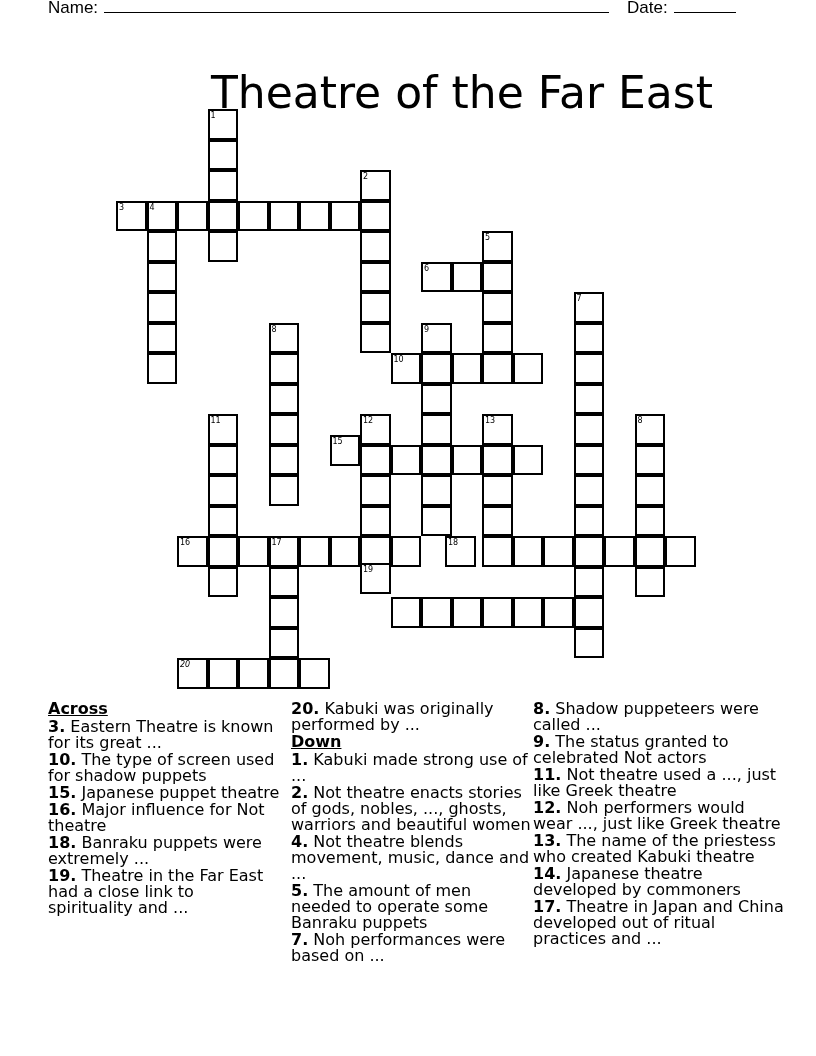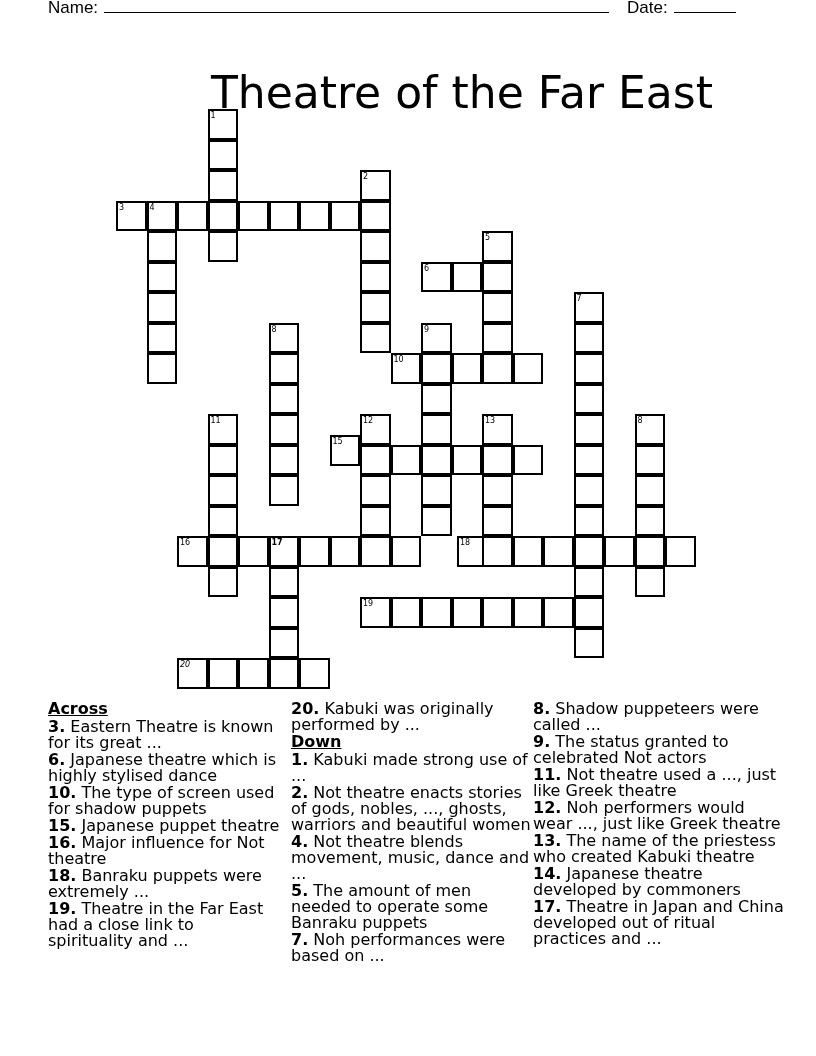--- a/index.html
+++ b/index.html
@@ -65,38 +65,38 @@
     <div class="cell" style="left: 391.5px; top: 445.5px;"></div>
     <div class="cell" style="left: 422px; top: 445.5px;"></div>
     <div class="cell" style="left: 452.5px; top: 445.5px;"></div>
     <div class="cell" style="left: 483px; top: 445.5px;"></div>
     <div class="cell" style="left: 513.5px; top: 445.5px;"></div>
     <div class="cell" style="left: 178px; top: 537px;">
       <span class="num">16</span>
     </div>
     <div class="cell" style="left: 208.5px; top: 537px;"></div>
     <div class="cell" style="left: 239px; top: 537px;"></div>
-    <div class="cell" style="left: 269.5px; top: 537px; font-weight: bold;">
+    <div class="cell" style="left: 269.5px; top: 537px;">
       <span class="num">17</span>
     </div>
     <div class="cell" style="left: 300px; top: 537px;"></div>
     <div class="cell" style="left: 330.5px; top: 537px;"></div>
     <div class="cell" style="left: 361px; top: 537px;"></div>
     <div class="cell" style="left: 391.5px; top: 537px;"></div>
-    <div class="cell" style="left: 458px; top: 537px;">
+    <div class="cell" style="left: 446px; top: 537px;">
       <span class="num">18</span>
     </div>
     <div class="cell" style="left: 483px; top: 537px;"></div>
     <div class="cell" style="left: 513.5px; top: 537px;"></div>
     <div class="cell" style="left: 544px; top: 537px;"></div>
     <div class="cell" style="left: 574.5px; top: 537px;"></div>
     <div class="cell" style="left: 605px; top: 537px;"></div>
     <div class="cell" style="left: 635.5px; top: 537px;"></div>
     <div class="cell" style="left: 666px; top: 537px;"></div>
-    <div class="cell" style="left: 361px; top: 598px;">
+    <div class="cell" style="left: 361px; top: 564px;">
       <span class="num">19</span>
     </div>
     <div class="cell" style="left: 391.5px; top: 598px;"></div>
     <div class="cell" style="left: 422px; top: 598px;"></div>
     <div class="cell" style="left: 452.5px; top: 598px;"></div>
     <div class="cell" style="left: 483px; top: 598px;"></div>
     <div class="cell" style="left: 513.5px; top: 598px;"></div>
     <div class="cell" style="left: 544px; top: 598px;"></div>
     <div class="cell" style="left: 574.5px; top: 598px;"></div>
     <div class="cell" style="left: 178px; top: 659px; font-style: italic;">
@@ -181,21 +181,20 @@
     <div class="cell" style="left: 635.5px; top: 506.5px;"></div>
     <div class="cell" style="left: 635.5px; top: 567.5px;"></div>
     <div class="cell" style="left: 269.5px; top: 567.5px;"></div>
     <div class="cell" style="left: 269.5px; top: 598px;"></div>
     <div class="cell" style="left: 269.5px; top: 628.5px;"></div>
   </div>
 
 <div class="clues col1">
   <div class="sec-h">Across</div>
   <div class="clue"><b>3.</b> <span>Eastern Theatre is known for its great ...</span></div>
-  <div class="clue"><b>6.</b> <span>Japanese theatre which is highly stylised dance</span></div>
   <div class="clue"><b>10.</b> <span>The type of screen used for shadow puppets</span></div>
   <div class="clue"><b>15.</b> <span>Japanese puppet theatre</span></div>
   <div class="clue"><b>16.</b> <span>Major influence for Not theatre</span></div>
   <div class="clue"><b>18.</b> <span>Banraku puppets were extremely ...</span></div>
   <div class="clue"><b>19.</b> <span>Theatre in the Far East had a close link to spirituality and ...</span></div>
 </div>
 
 <div class="clues col2">
   <div class="clue"><b>20.</b> <span>Kabuki was originally performed by ...</span></div>
   <div class="sec-h">Down</div>

